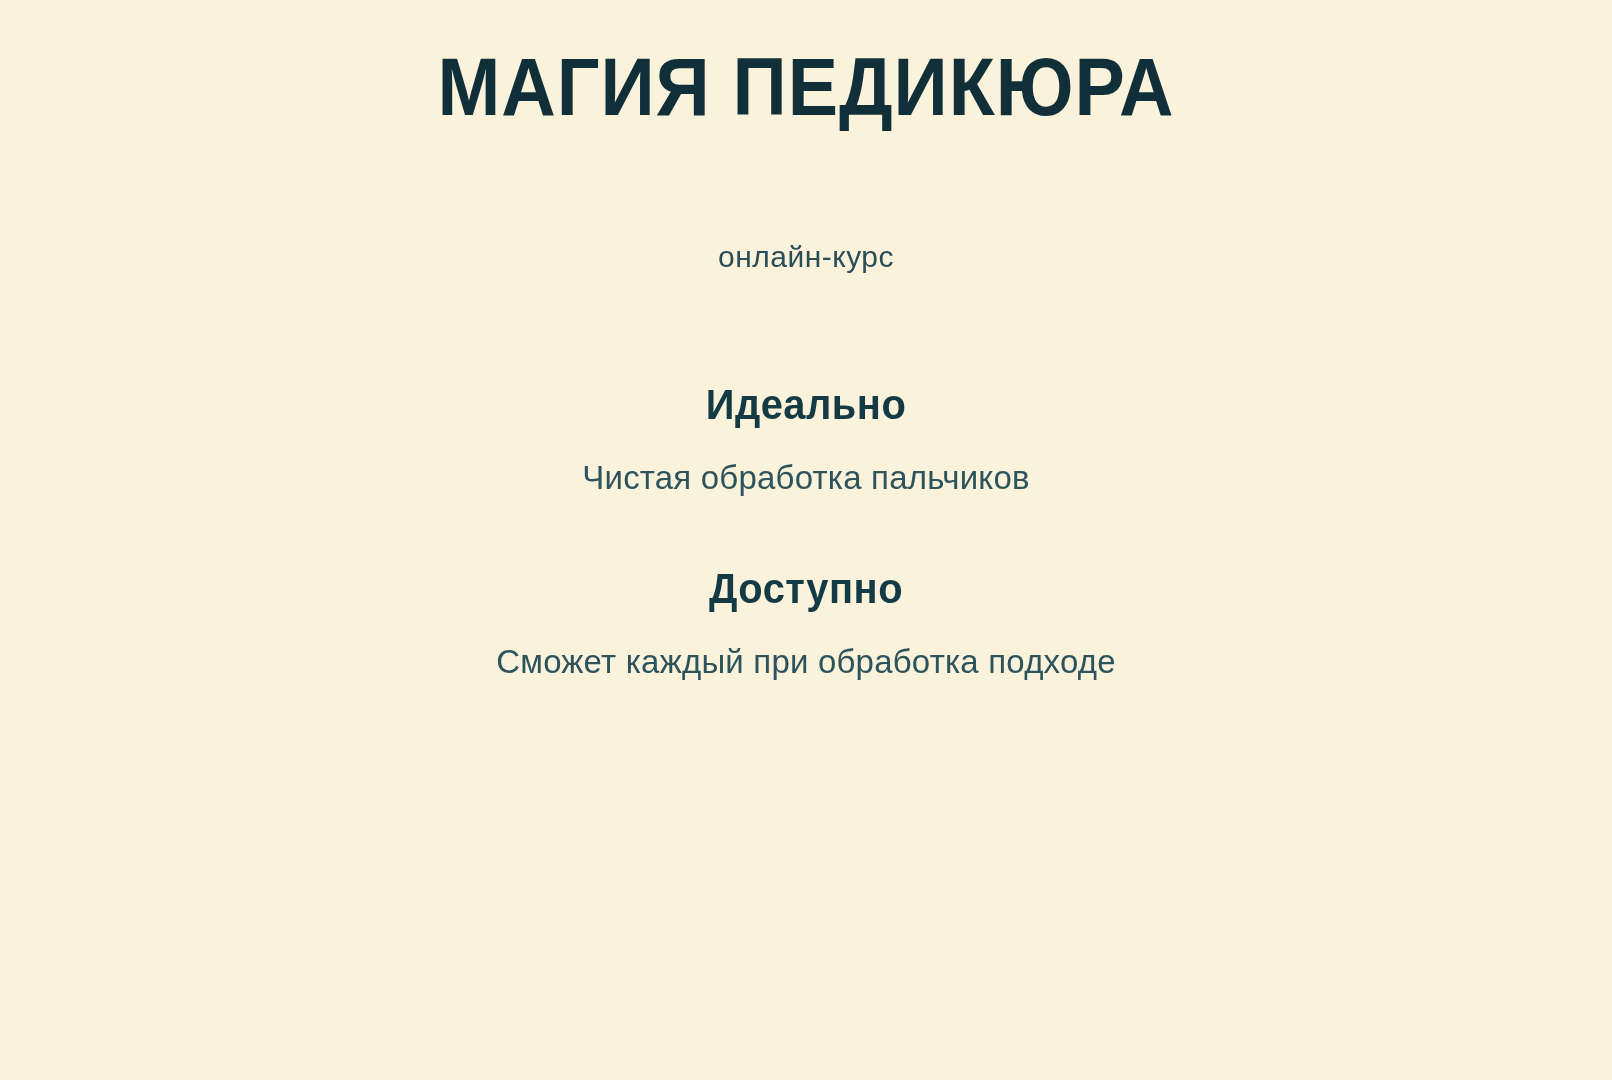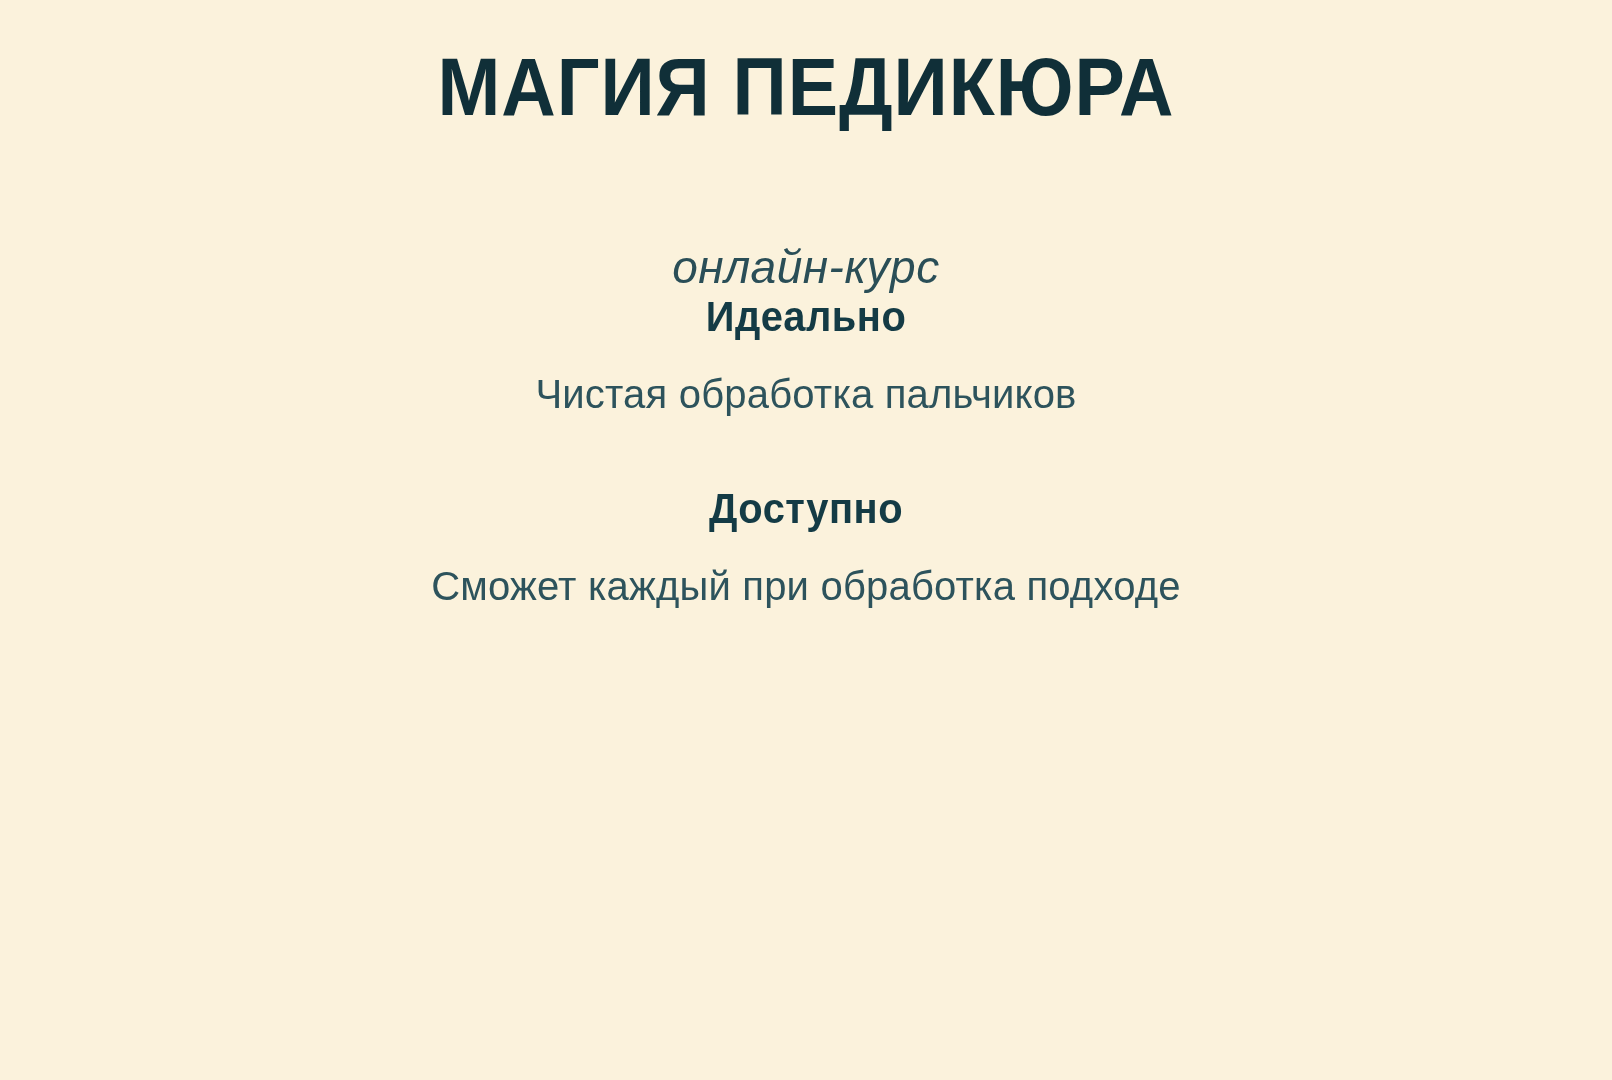--- a/index.html
+++ b/index.html
@@ -34,31 +34,31 @@
     letter-spacing: 1px;
     color: #102f38;
     text-align: center;
     width: 100%;
     margin-top: 46px;
     transform: scaleX(0.92);
   }
   .subtitle {
     margin: 0;
     padding: 0;
-    font-size: 46px;
-    font-style: italic;
+    font-size: 30px;
     font-weight: 400;
     color: #2a4e57;
     text-align: center;
     width: 100%;
     margin-top: 112px;
     letter-spacing: 0.5px;
   }
   .benefits {
     width: 100%;
+    margin-top: 108px;
     display: flex;
     flex-direction: column;
     align-items: center;
   }
   .benefit {
     width: 100%;
     text-align: center;
     margin-bottom: 68px;
   }
   .benefit:last-child {
@@ -69,21 +69,21 @@
     font-family: "Liberation Sans Narrow", "Liberation Sans", sans-serif;
     font-weight: 700;
     font-size: 42px;
     line-height: 1.1;
     color: #143b45;
     letter-spacing: 0.5px;
     transform: scaleX(0.95);
   }
   .benefit-desc {
     margin: 0;
-    font-size: 40px;
+    font-size: 33px;
     font-weight: 400;
     line-height: 1.2;
     color: #2d535c;
     letter-spacing: 0.2px;
   }
 </style>
 </head>
 <body style="background: rgb(251, 242, 220);">
 
 <div class="page">

